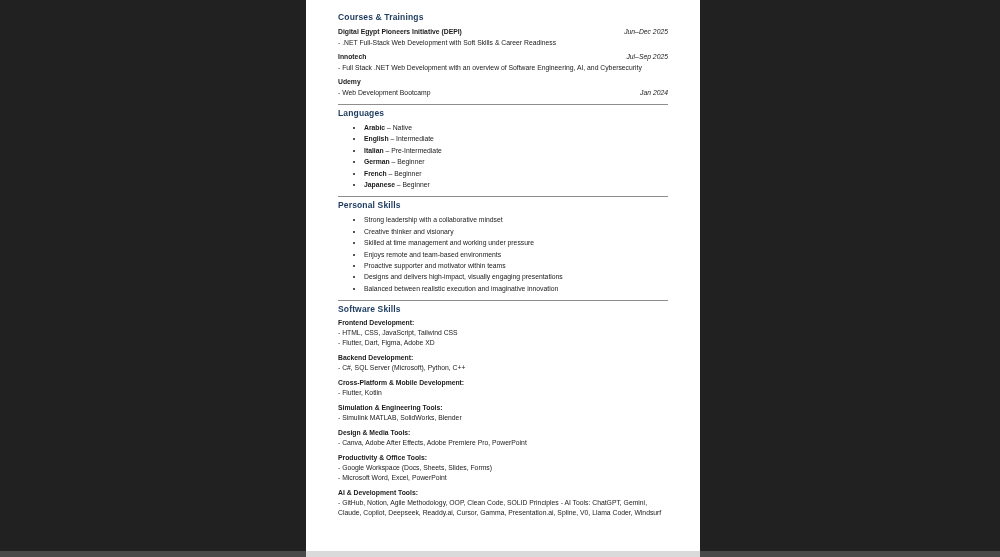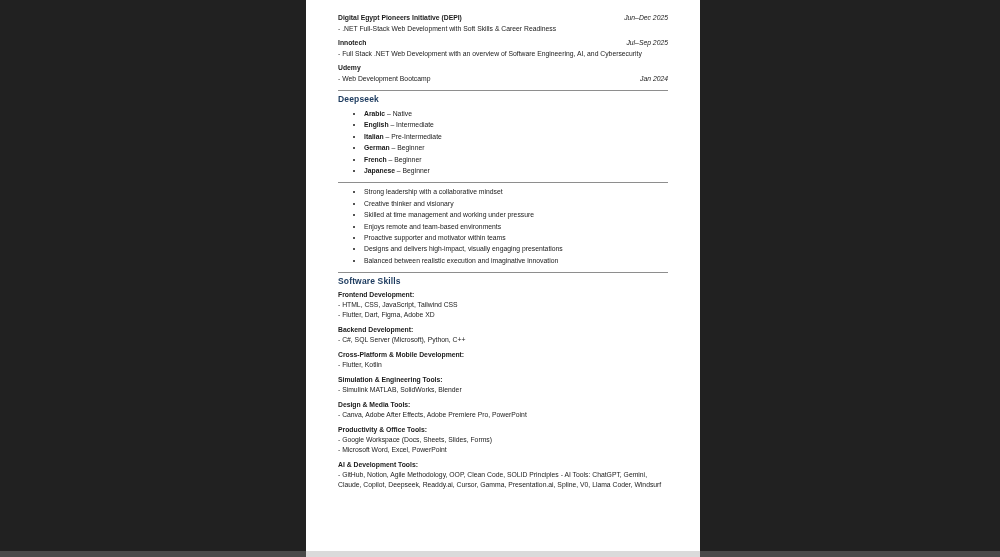--- a/index.html
+++ b/index.html
@@ -87,20 +87,21 @@
     background: rgba(150, 150, 150, 0.35);
   }
 </style>
 </head>
 <body>
 
 <div class="stage">
   <div class="page">
 
     <section>
+      <h2 class="sec-title">Courses &amp; Trainings</h2>
       <div>
           <div class="course-item">
             <div class="course-row">
               <span class="bold">Digital Egypt Pioneers Initiative (DEPI)</span>
               <span class="date">Jun–Dec 2025</span>
             </div>
             <div class="course-row">
               <span>- .NET Full-Stack Web Development with Soft Skills &amp; Career Readiness</span>
             </div>
           </div>
@@ -121,34 +122,35 @@
               <span>- Web Development Bootcamp</span>
               <span class="date">Jan 2024</span>
             </div>
           </div>
         </div>
     </section>
 
     <hr class="rule">
 
     <section>
-      <h2 class="sec-title">Deepseek</h2>
+      <h2 class="sec-title">Languages</h2>
       <ul class="bullets">
           <li class="lang-item"><span class="bold">Arabic</span><span> – Native</span></li>
           <li class="lang-item"><span class="bold">English</span><span> – Intermediate</span></li>
           <li class="lang-item"><span class="bold">Italian</span><span> – Pre-Intermediate</span></li>
           <li class="lang-item"><span class="bold">German</span><span> – Beginner</span></li>
           <li class="lang-item"><span class="bold">French</span><span> – Beginner</span></li>
           <li class="lang-item"><span class="bold">Japanese</span><span> – Beginner</span></li>
         </ul>
     </section>
 
     <hr class="rule">
 
     <section>
+      <h2 class="sec-title">Personal Skills</h2>
       <ul class="bullets">
           <li class="skill-item">Strong leadership with a collaborative mindset</li>
           <li class="skill-item">Creative thinker and visionary</li>
           <li class="skill-item">Skilled at time management and working under pressure</li>
           <li class="skill-item">Enjoys remote and team-based environments</li>
           <li class="skill-item">Proactive supporter and motivator within teams</li>
           <li class="skill-item">Designs and delivers high-impact, visually engaging presentations</li>
           <li class="skill-item">Balanced between realistic execution and imaginative innovation</li>
         </ul>
     </section>

